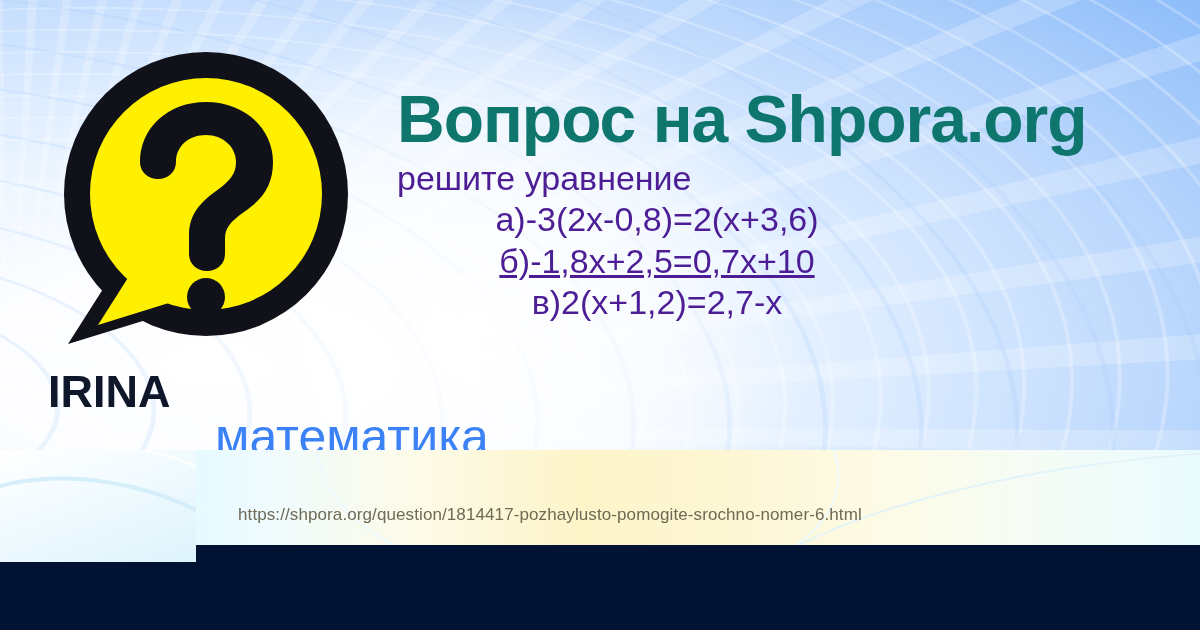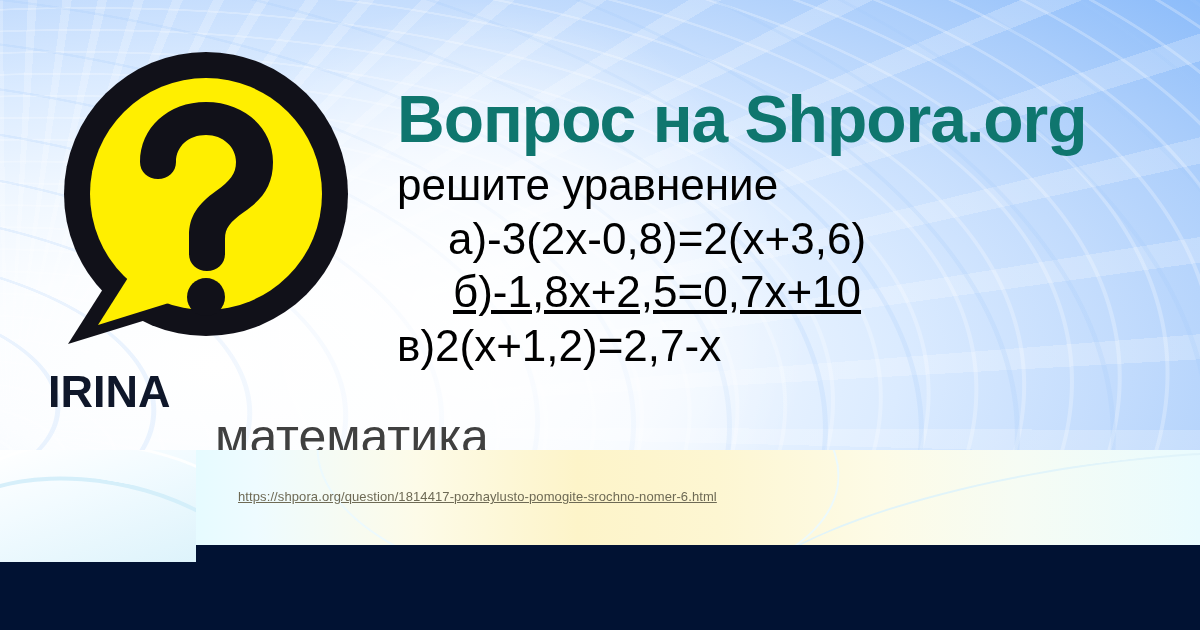--- a/index.html
+++ b/index.html
@@ -118,38 +118,38 @@
     line-height: 1.05;
     margin-top: 47px;
   }
 
   
   .qbody {
     position: absolute;
     left: 397px;
     top: 158px;
     width: 520px;
-    font-size: 44px;
-    color: #000000;
+    font-size: 34px;
+    color: #4c1d95;
     line-height: 1.22;
     text-align: center;
   }
   .qline { white-space: nowrap; }
   .qline.l0 { text-align: left; }
   .qline.l1 { text-align: center; }
   .qline.l2 { text-align: center; text-decoration: underline; }
-  .qline.l3 { text-align: left; }
+  .qline.l3 { text-align: center; }
 
   
   .subject {
     position: absolute;
     left: 215px;
     top: 408px;
     font-size: 50px;
-    color: #404040;
+    color: #3b82f6;
     letter-spacing: 0px;
     white-space: nowrap;
   }
 
   
   .author {
     position: absolute;
     left: 48px;
     top: 370px;
     font-size: 45px;
@@ -226,26 +226,25 @@
     left: 120px; top: -120px;
     width: 520px; height: 260px;
     border-radius: 50%;
     border: 2px solid rgba(236,250,255,0.9);
     border-top-color: transparent;
     transform: rotate(4deg);
   }
   .url {
     position: absolute;
     left: 238px;
-    top: 489px;
-    font-size: 13px;
+    top: 505px;
+    font-size: 17px;
     color: #6e6a55;
     white-space: nowrap;
     letter-spacing: 0.1px;
-    text-decoration: underline;
   }
 
   
   .navy-main {
     position: absolute;
     left: 196px;
     top: 545px;
     width: 1004px;
     height: 85px;
     background: #011233;

